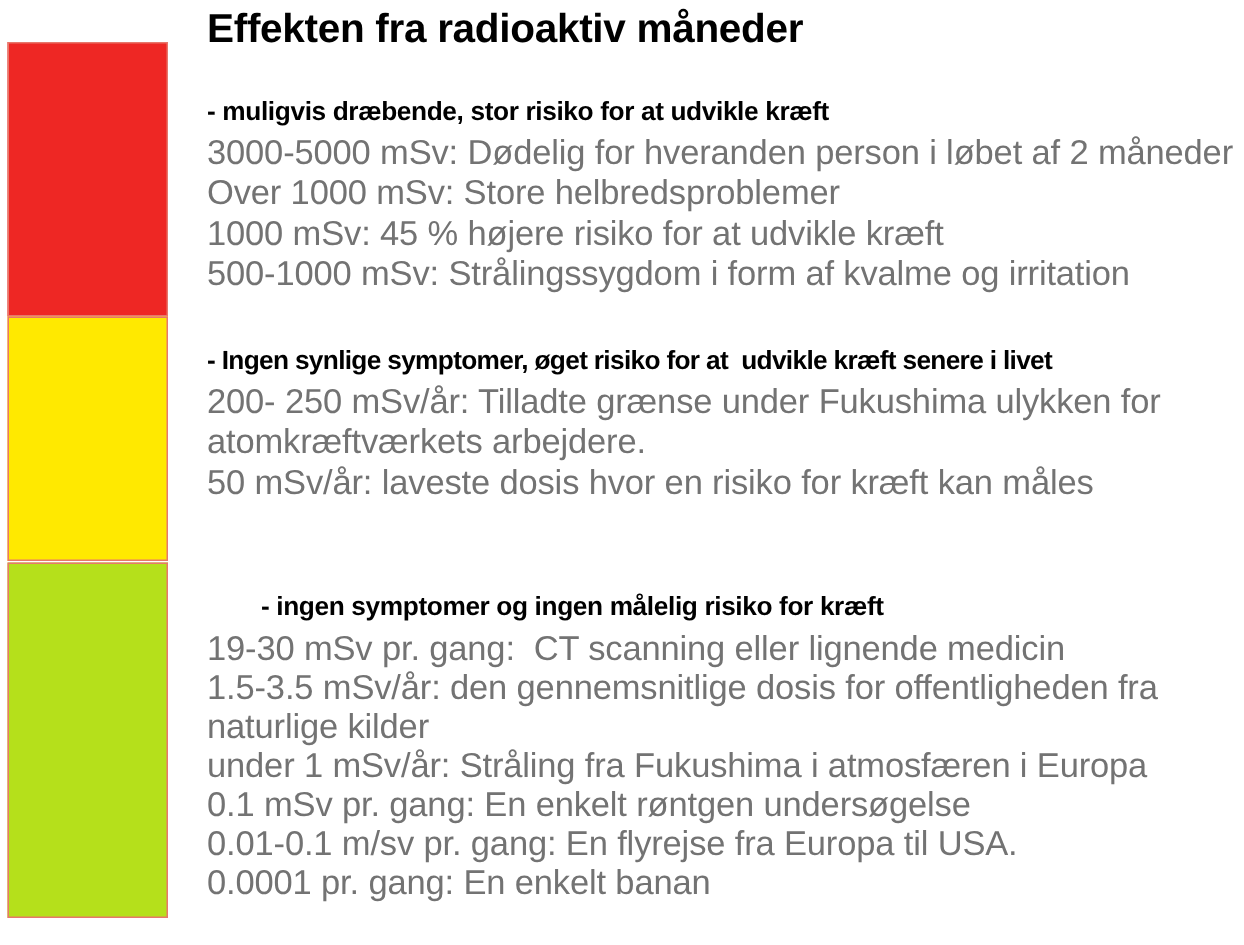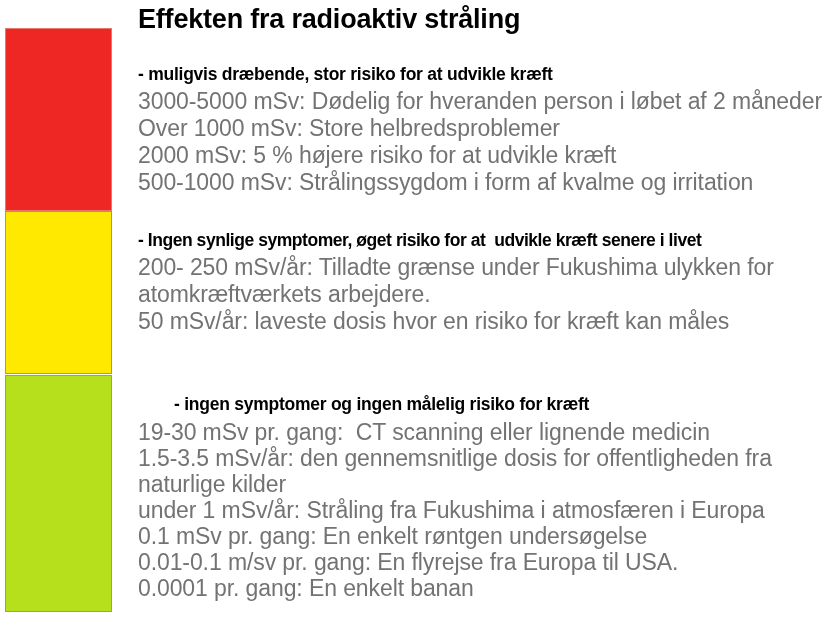--- a/index.html
+++ b/index.html
@@ -95,27 +95,27 @@
 <div id="page">
 
   <div id="risk-bar">
     <div class="band" id="band-red" style="background: rgb(238, 39, 36); border-color: rgb(232, 119, 107);"></div>
     <div class="band" id="band-yellow" style="background: rgb(255, 233, 0); border-color: rgb(232, 119, 107);"></div>
     <div class="band" id="band-green" style="background: rgb(181, 224, 27); border-color: rgb(232, 119, 107);"></div>
   </div>
 
   <div id="content">
 
-    <div id="page-title">Effekten fra radioaktiv stråling</div>
+    <div id="page-title">Effekten fra radioaktiv måneder</div>
 
     <div class="section" id="section-red">
       <p class="section-heading">- muligvis dræbende, stor risiko for at udvikle kræft</p>
       <p class="section-line">3000-5000 mSv: Dødelig for hveranden person i løbet af 2 måneder</p>
       <p class="section-line">Over 1000 mSv: Store helbredsproblemer</p>
-      <p class="section-line">2000 mSv: 5 % højere risiko for at udvikle kræft</p>
+      <p class="section-line">1000 mSv: 45 % højere risiko for at udvikle kræft</p>
       <p class="section-line">500-1000 mSv: Strålingssygdom i form af kvalme og irritation</p>
     </div>
 
     <div class="section" id="section-yellow">
       <p class="section-heading">- Ingen synlige symptomer, øget risiko for at  udvikle kræft senere i livet</p>
       <p class="section-line">200- 250 mSv/år: Tilladte grænse under Fukushima ulykken for atomkræftværkets arbejdere.</p>
       <p class="section-line">50 mSv/år: laveste dosis hvor en risiko for kræft kan måles</p>
     </div>
 
     <div class="section" id="section-green">

